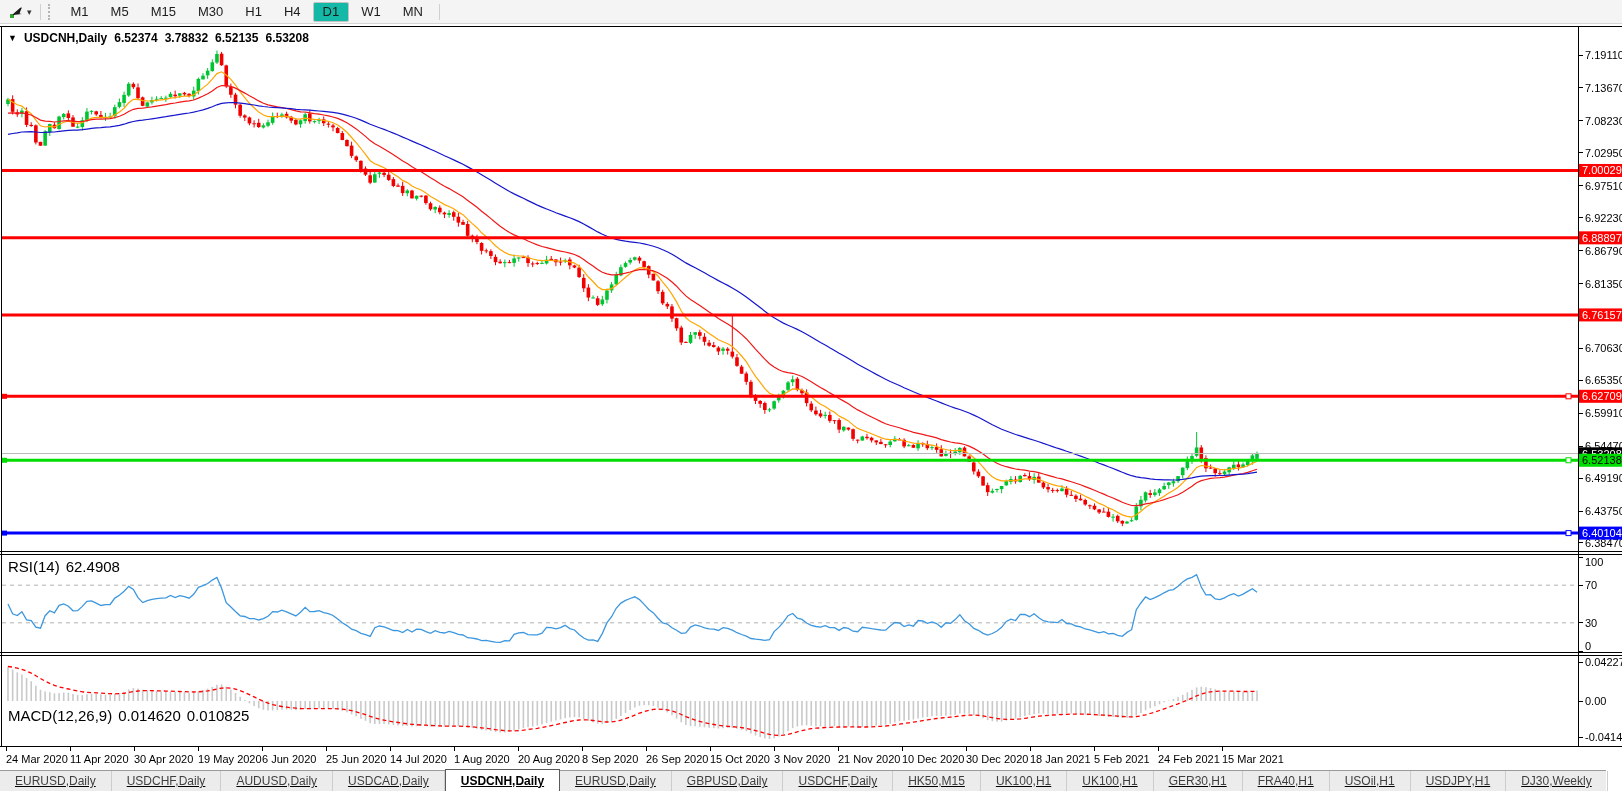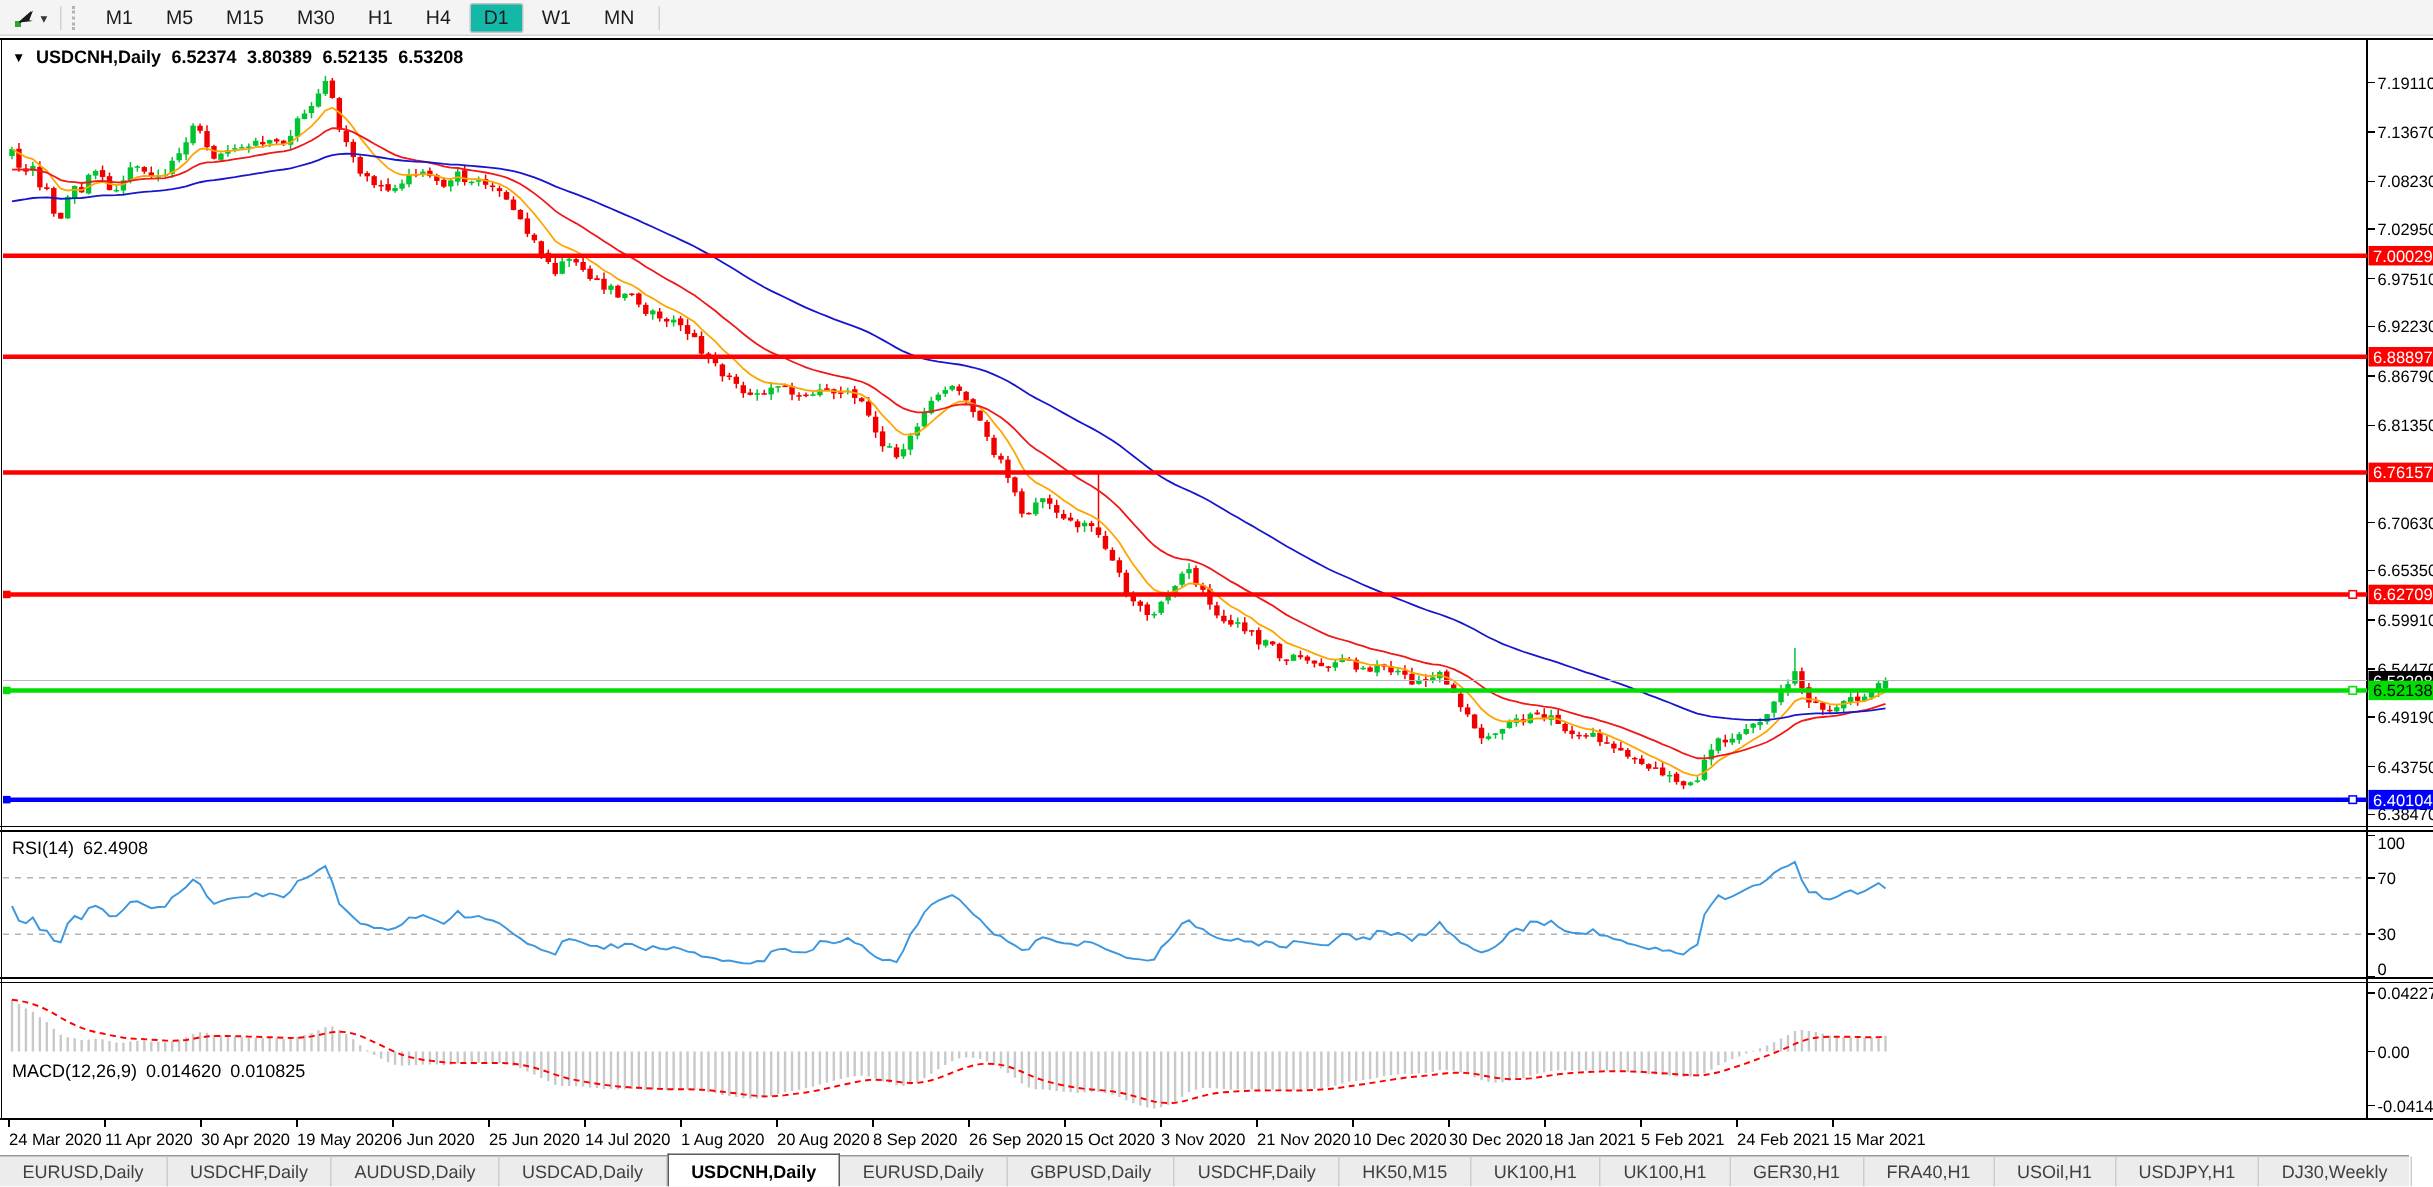--- a/index.html
+++ b/index.html
@@ -23,26 +23,26 @@
     border-radius:2px;line-height:14px;cursor:default;
   }
   .tf-btn.active{background:#14b8a6;border-color:#c3c3c3;}
   
   .chart-title{
     position:absolute;left:8px;top:31px;font-size:12px;font-weight:700;color:#000;
     display:flex;gap:7px;align-items:center;z-index:5;
   }
   .chart-title .menu-arrow{font-size:9px;}
   .panel-label{
-    position:absolute;font-size:12px;color:#000;z-index:5;display:flex;gap:6px;
+    position:absolute;font-size:15px;color:#000;z-index:5;display:flex;gap:6px;
   }
   
   .tabbar{
     position:absolute;left:0;top:770px;width:1606px;height:21px;background:#ececec;
-    border-top:1px solid #9a9a9a;display:flex;align-items:stretch;box-sizing:border-box;
+    border-top:1px solid #9a9a9a;display:flex;align-items:stretch;box-sizing:border-box;text-decoration:underline;
   }
   .tab{
     display:flex;align-items:center;padding:0 15px;font-size:12px;color:#3f3f3f;
     border-right:1px solid #cdcdcd;white-space:nowrap;cursor:default;
   }
   .tab.active{
     background:#ffffff;color:#000;font-weight:700;margin-top:-2px;
     border:1px solid #5a5a5a;border-bottom:none;position:relative;z-index:2;
   }
   svg text{font-family:"Liberation Sans",sans-serif;}
@@ -72,21 +72,21 @@
       <div class="tf-btn">W1</div>
       <div class="tf-btn">MN</div>
     </div>
   <div class="vsep"></div>
 </div>
 
 <div class="chart-title">
   <span class="menu-arrow">▼</span>
   <span>USDCNH,Daily</span>
   <span>6.52374</span>
-  <span>3.80389</span>
+  <span>3.78832</span>
   <span>6.52135</span>
   <span>6.53208</span>
 </div>
 
 <div class="panel-label" style="left:8px;top:558px;">
   <span>RSI(14)</span>
   <span>62.4908</span>
 </div>
 <div class="panel-label" style="left:8px;top:659px;margin-top:48px;">
   <span>MACD(12,26,9)</span>

